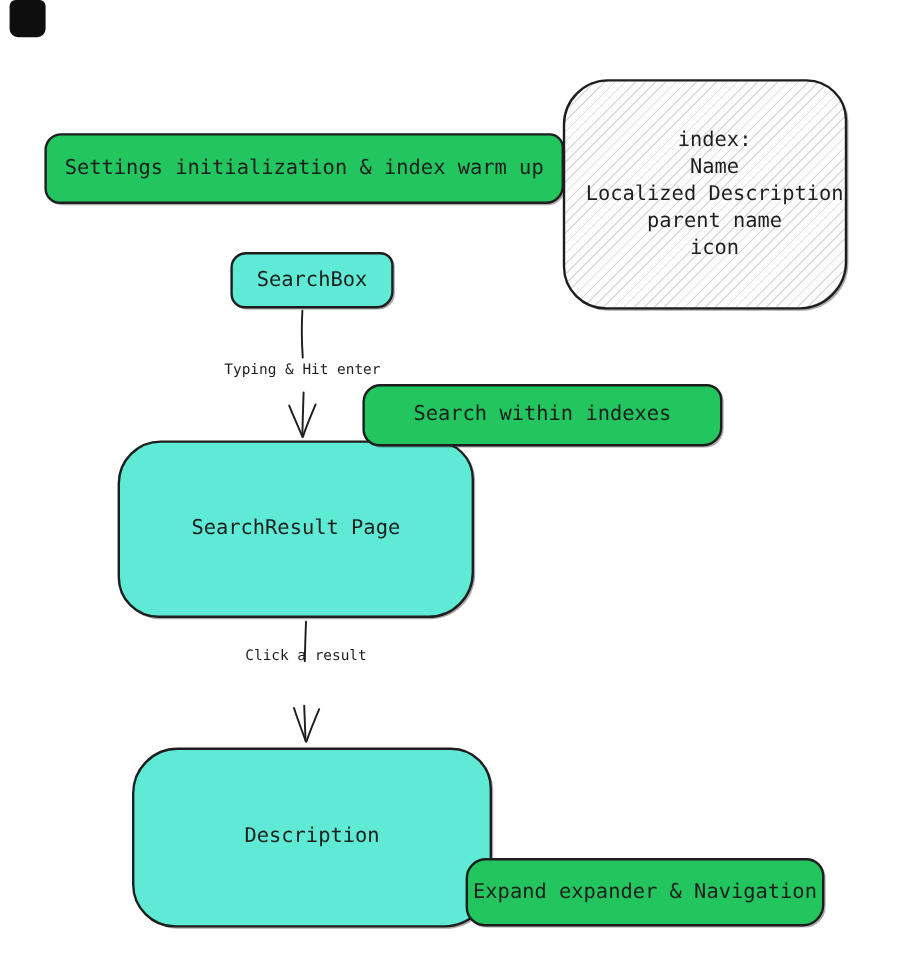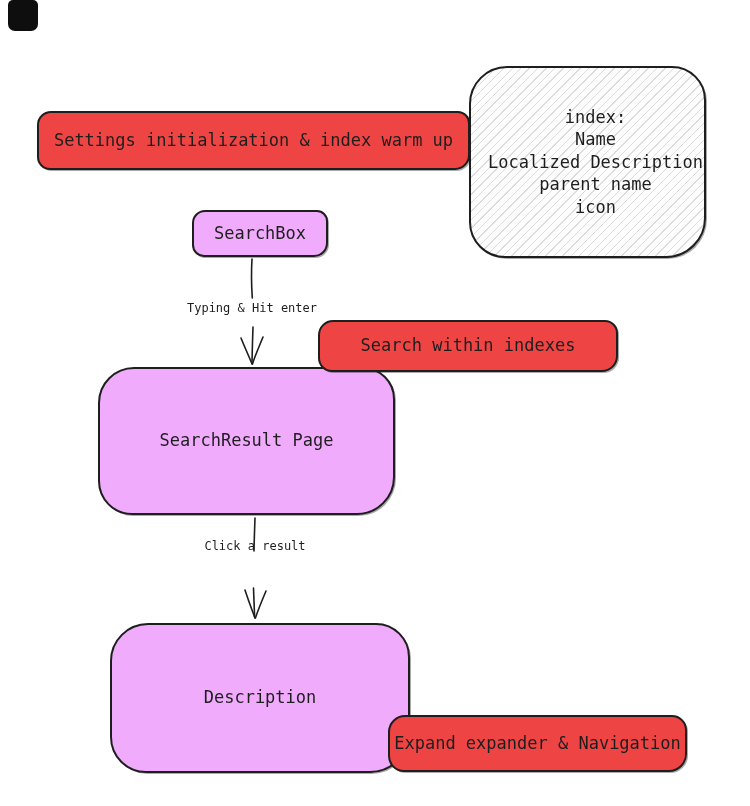--- a/index.html
+++ b/index.html
@@ -17,37 +17,37 @@
     position: absolute;
     border: 2px solid #1e1e1e;
     display: flex;
     align-items: center;
     justify-content: center;
     font-size: 17px;
     line-height: 1.25;
     box-shadow: 1.5px 1.5px 0 -0.5px rgba(30,30,30,0.38);
     white-space: nowrap;
   }
-  .gray   { background: #ef4444; }
-  .yellow { background: #f0abfc; }
+  .gray   { background: #22c55e; }
+  .yellow { background: #5eead4; }
   .hatch  {
     background-color: #fdfdfd;
     background-image: repeating-linear-gradient(
       135deg,
       rgba(0,0,0,0) 0px,
       rgba(0,0,0,0) 5px,
       #dcdcdc 5px,
       #dcdcdc 6px
     );
     padding-left: 16px;
   }
   .settings-init { left: 37px;  top: 111px; width: 433px; height: 59px;  border-radius: 14px 12px 15px 13px; z-index: 3; }
   .index-note    { left: 469px; top: 66px;  width: 237px; height: 192px; border-radius: 38px 34px 40px 36px; z-index: 2; }
   .searchbox     { left: 192px; top: 210px; width: 136px; height: 47px;  border-radius: 13px 11px 14px 12px; z-index: 2; }
-  .search-within { left: 302px; top: 320px; width: 300px; height: 52px;  border-radius: 15px 13px 16px 14px; z-index: 3; margin-left: 16px; }
+  .search-within { left: 302px; top: 320px; width: 300px; height: 52px;  border-radius: 15px 13px 16px 14px; z-index: 3; }
   .search-result { left: 98px;  top: 367px; width: 297px; height: 148px; border-radius: 36px 32px 38px 34px; z-index: 2; }
   .settings-page { left: 110px; top: 623px; width: 300px; height: 150px; border-radius: 38px 34px 40px 36px; z-index: 2; }
   .expand-nav    { left: 388px; top: 715px; width: 299px; height: 57px;  border-radius: 17px 15px 18px 16px; z-index: 3; }
 
   .note-lines {
     text-align: center;
     font-size: 17px;
     line-height: 22.6px;
   }
   .edge-label {

